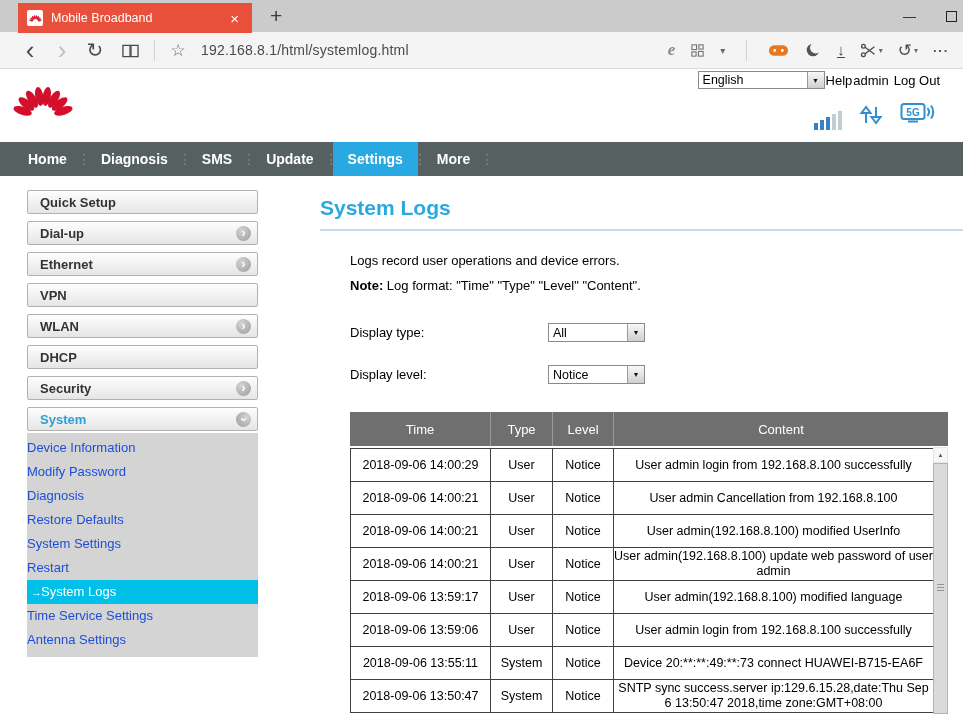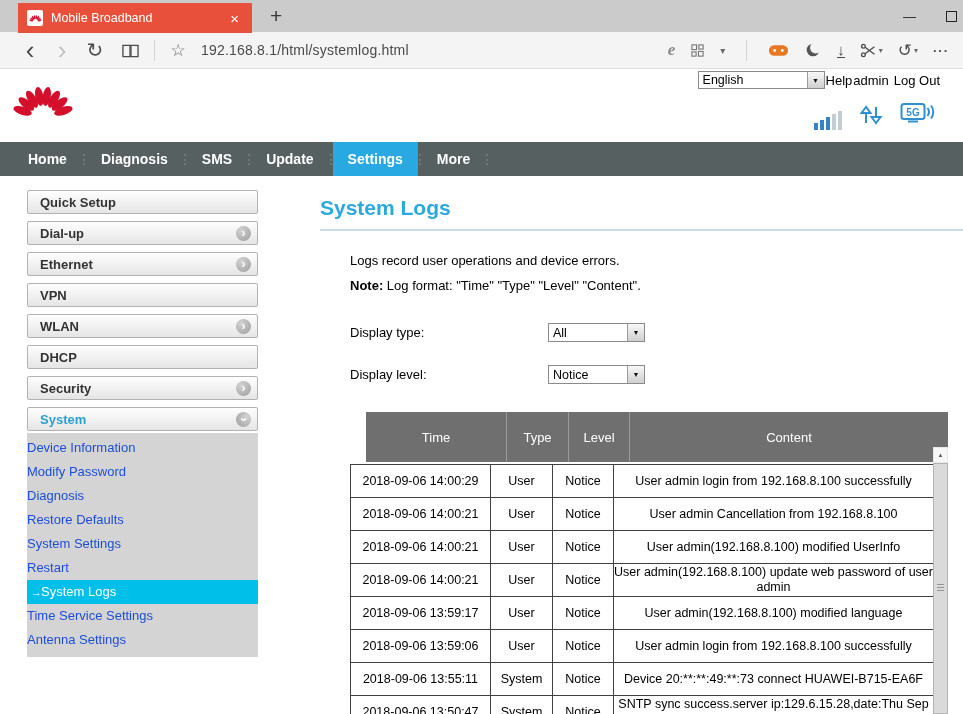--- a/index.html
+++ b/index.html
@@ -80,21 +80,21 @@
   .title-rule { position:absolute; left:0; top:33px; width:643px; border-bottom:2px solid #c9dbe4; }
   .desc { position:absolute; left:30px; top:57px; font-size:13px; }
   .note { position:absolute; left:30px; top:82px; font-size:13px; }
   .note b { font-weight:bold; }
   .filter-row { position:absolute; left:30px; width:400px; height:19px; }
   .f1 { top:127px; } .f2 { top:169px; }
   .filter-label { position:absolute; left:0; top:2px; font-size:13px; }
   .filter-select { position:absolute; left:198px; top:0; width:97px; height:19px; padding-left:4px; }
   
   .table-area { position:absolute; left:30px; top:216px; width:598px; height:302px; }
-  .thead { display:flex; height:50px; background:#6f6f6f;margin-left:16px; }
+  .thead { display:flex; height:34px; background:#6f6f6f; }
   .th { color:#fff; font-size:13px; display:flex; align-items:center; justify-content:center; }
   .th + .th { border-left:1px solid #9a9a9a; }
   .th-time{width:140px}.th-type{width:62px}.th-level{width:61px}.th-content{flex:1}
   .logtable { border-collapse:collapse; width:583px; margin-top:2px; table-layout:fixed; }
   .logtable td { border:1px solid #404040; height:33px; text-align:center; font-size:12.5px; line-height:15px; padding:0 0; overflow:hidden; }
   .scrollbar { position:absolute; right:0; top:35px; width:15px; height:267px; background:#f1f1f1; }
   .sb-btn { height:16px; background:#f7f7f7; border:1px solid #e6e6e6; display:flex; align-items:center; justify-content:center; font-size:6px; color:#555; }
   .sb-thumb { position:absolute; left:0; top:16px; bottom:0; width:15px; background:#dadada; border:1px solid #b3b3b3; }
   .sb-grip { position:absolute; left:3px; top:120px; width:7px; }
   .sb-grip i { display:block; border-top:1px solid #949494; margin-bottom:2px; }

